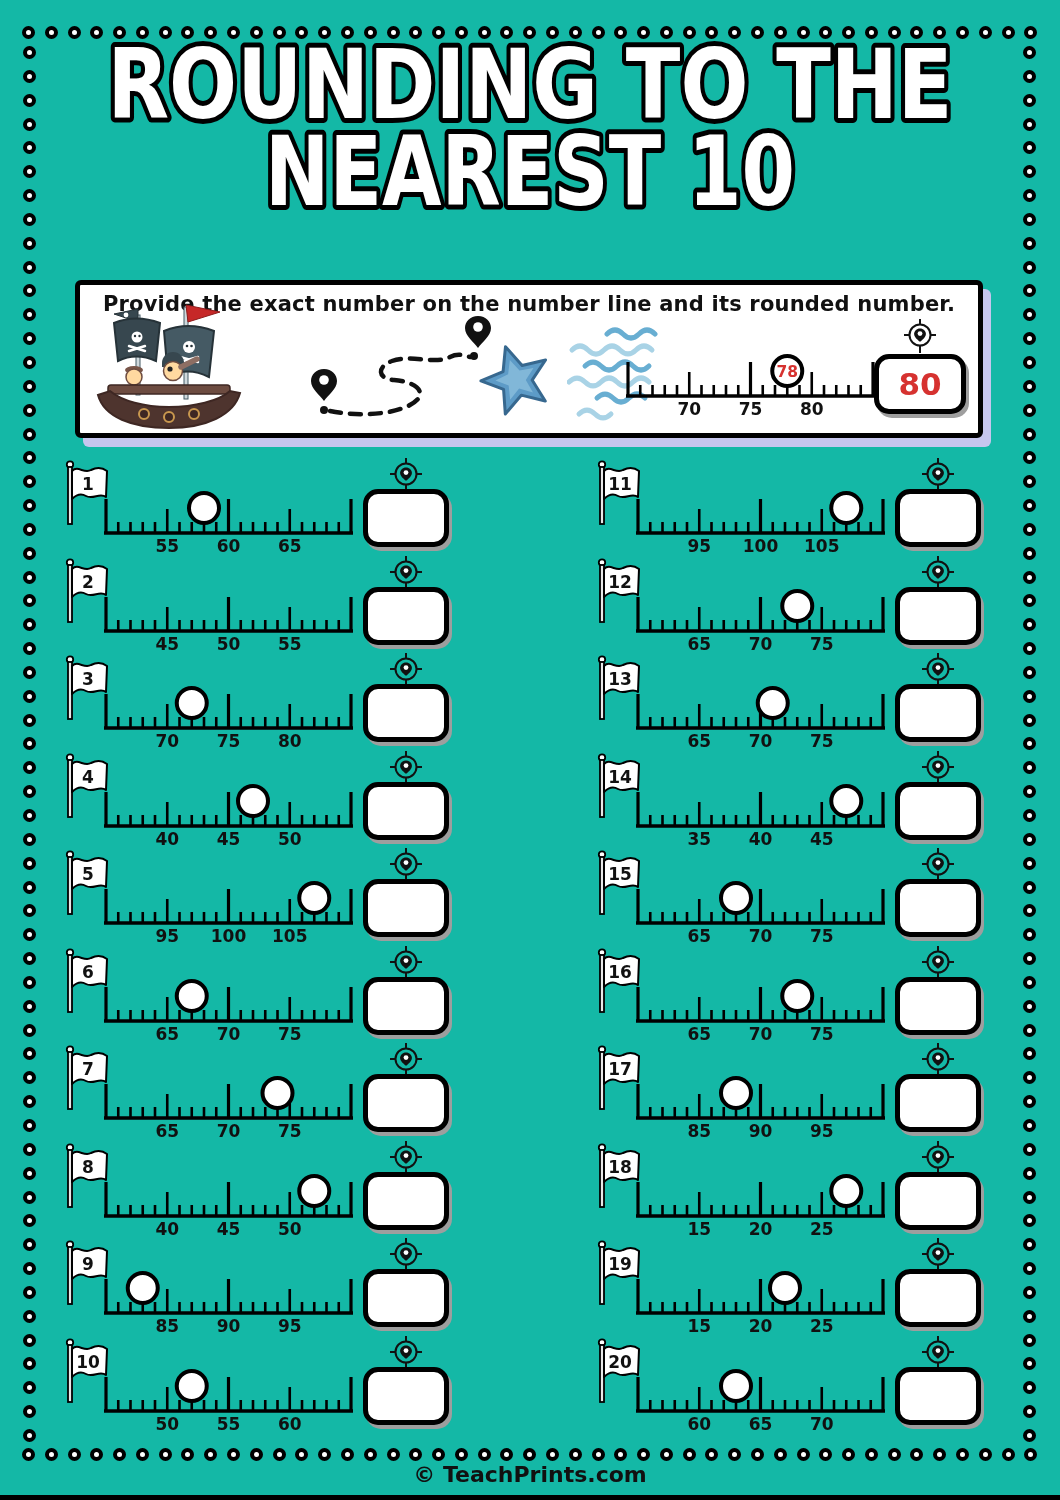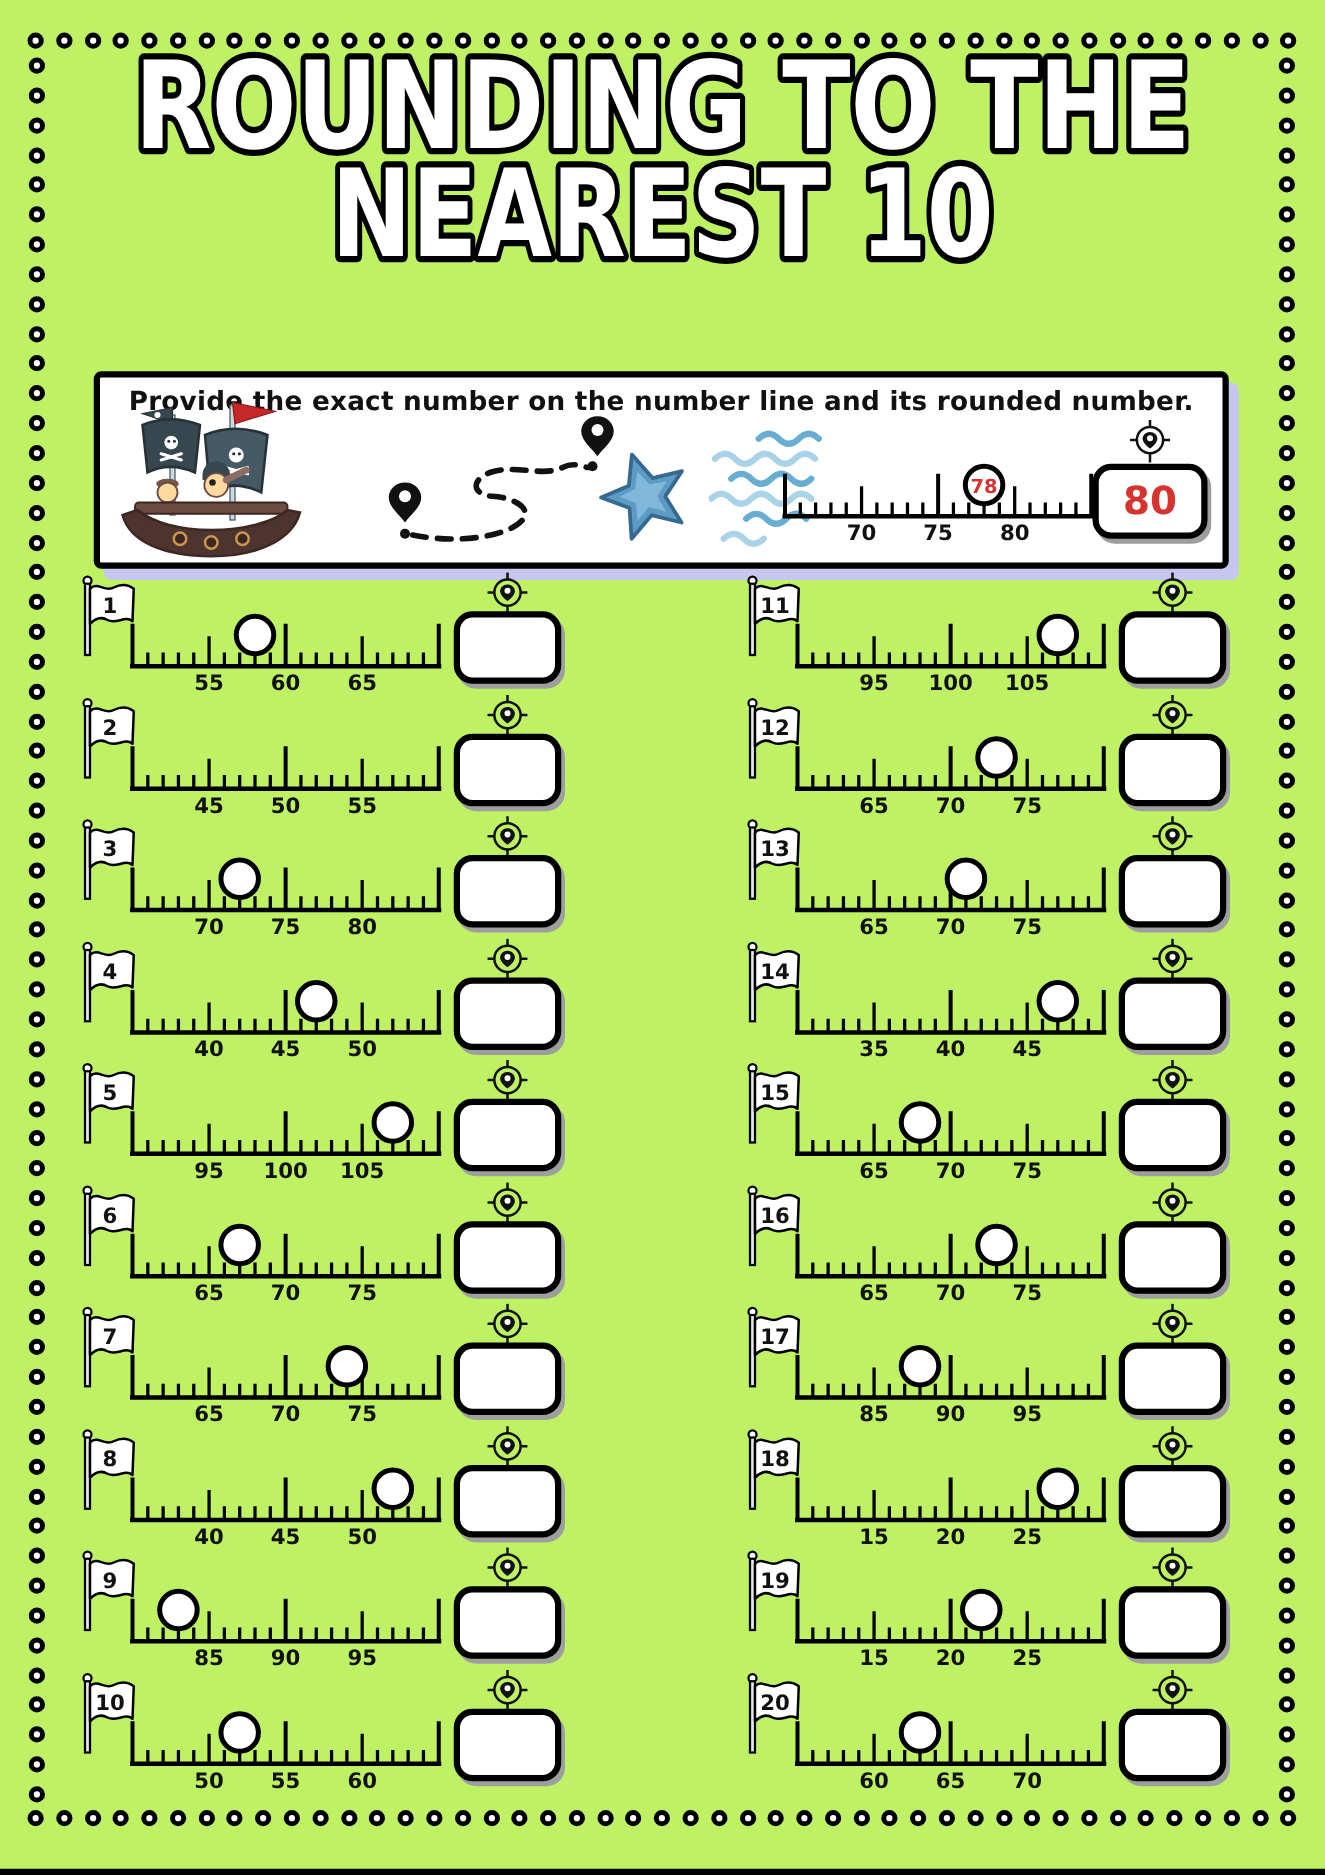--- a/index.html
+++ b/index.html
@@ -1,16 +1,16 @@
 <!DOCTYPE html>
 <html><head>
 <meta charset="utf-8">
 <style>
   html,body{margin:0;padding:0;background:#fff;}
-  .page{position:relative;width:1060px;height:1500px;background:#bef264;overflow:hidden;
+  .page{position:relative;width:1060px;height:1500px;background:#14b8a6;overflow:hidden;
         font-family:"DejaVu Sans",sans-serif;color:#111;text-decoration:underline;}
   
   .dots{position:absolute;display:flex;justify-content:space-between;}
   .dots.h{flex-direction:row;left:22px;width:1016px;height:14px;}
   .dots.v{flex-direction:column;top:46px;height:1396px;width:14px;}
   .dots span{width:13px;height:13px;border:4px solid #000;border-radius:50%;
              background:#fff;box-sizing:border-box;flex:0 0 auto;}
   
   .title-svg{position:absolute;left:0;top:0;}
   .title-svg text{font-family:"DejaVu Sans",sans-serif;font-weight:bold;fill:#fff;
@@ -19,21 +19,21 @@
   .name-date{position:absolute;left:88px;right:95px;top:231px;height:36px;
              display:flex;align-items:flex-end;font-size:27px;font-weight:bold;}
   .nd-label{line-height:1;padding-bottom:2px;}
   .nd-line{border-bottom:3px solid #000;height:1px;margin:0 4px 4px 12px;}
   .nd-line.name{flex:1.08;}
   .nd-line.date{flex:1;}
   .nd-gap{width:72px;}
   
   .instruction-box{position:absolute;left:75px;top:280px;width:898px;height:148px;
                    border:5px solid #000;border-radius:6px;background:#fff;
-                   box-shadow:8px 9px 0 #c6c6ee;margin-top:17px;}
+                   box-shadow:8px 9px 0 #c6c6ee;}
   .instruction-text{position:absolute;top:7px;left:0;width:100%;text-align:center;
                     font-size:21px;font-weight:700;letter-spacing:0.2px;}
   .abs{position:absolute;}
   
   .problems{position:absolute;left:63px;top:458px;display:grid;
             grid-template-columns:repeat(2,392px);grid-template-rows:repeat(10,97.5px);
             grid-auto-flow:column;column-gap:140px;}
   .problem{position:relative;width:392px;height:97.5px;}
   .flag-wrap{position:absolute;left:0;top:1px;}
   .ruler-wrap{position:absolute;left:38px;top:14px;}
@@ -1344,14 +1344,15 @@
             <line x1="0.5" y1="16" x2="5" y2="16" stroke="#111" stroke-width="2" stroke-linecap="round"></line>
             <line x1="27" y1="16" x2="31.5" y2="16" stroke="#111" stroke-width="2" stroke-linecap="round"></line>
             <path d="M16,9.5 C12.6,9.5 10.1,12 10.1,15 C10.1,18.9 16,22.8 16,22.8 C16,22.8 21.9,18.9 21.9,15 C21.9,12 19.4,9.5 16,9.5 Z" fill="#111"></path>
             <circle cx="16" cy="14.6" r="2.4" fill="#fff"></circle>
           </svg>
           <div class="answer-box"></div>
         </div>
       </div>
     </div>
 
+  <div class="footer">© TeachPrints.com</div>
   <div class="bottom-strip"></div>
 </div>
 
 </body></html>

